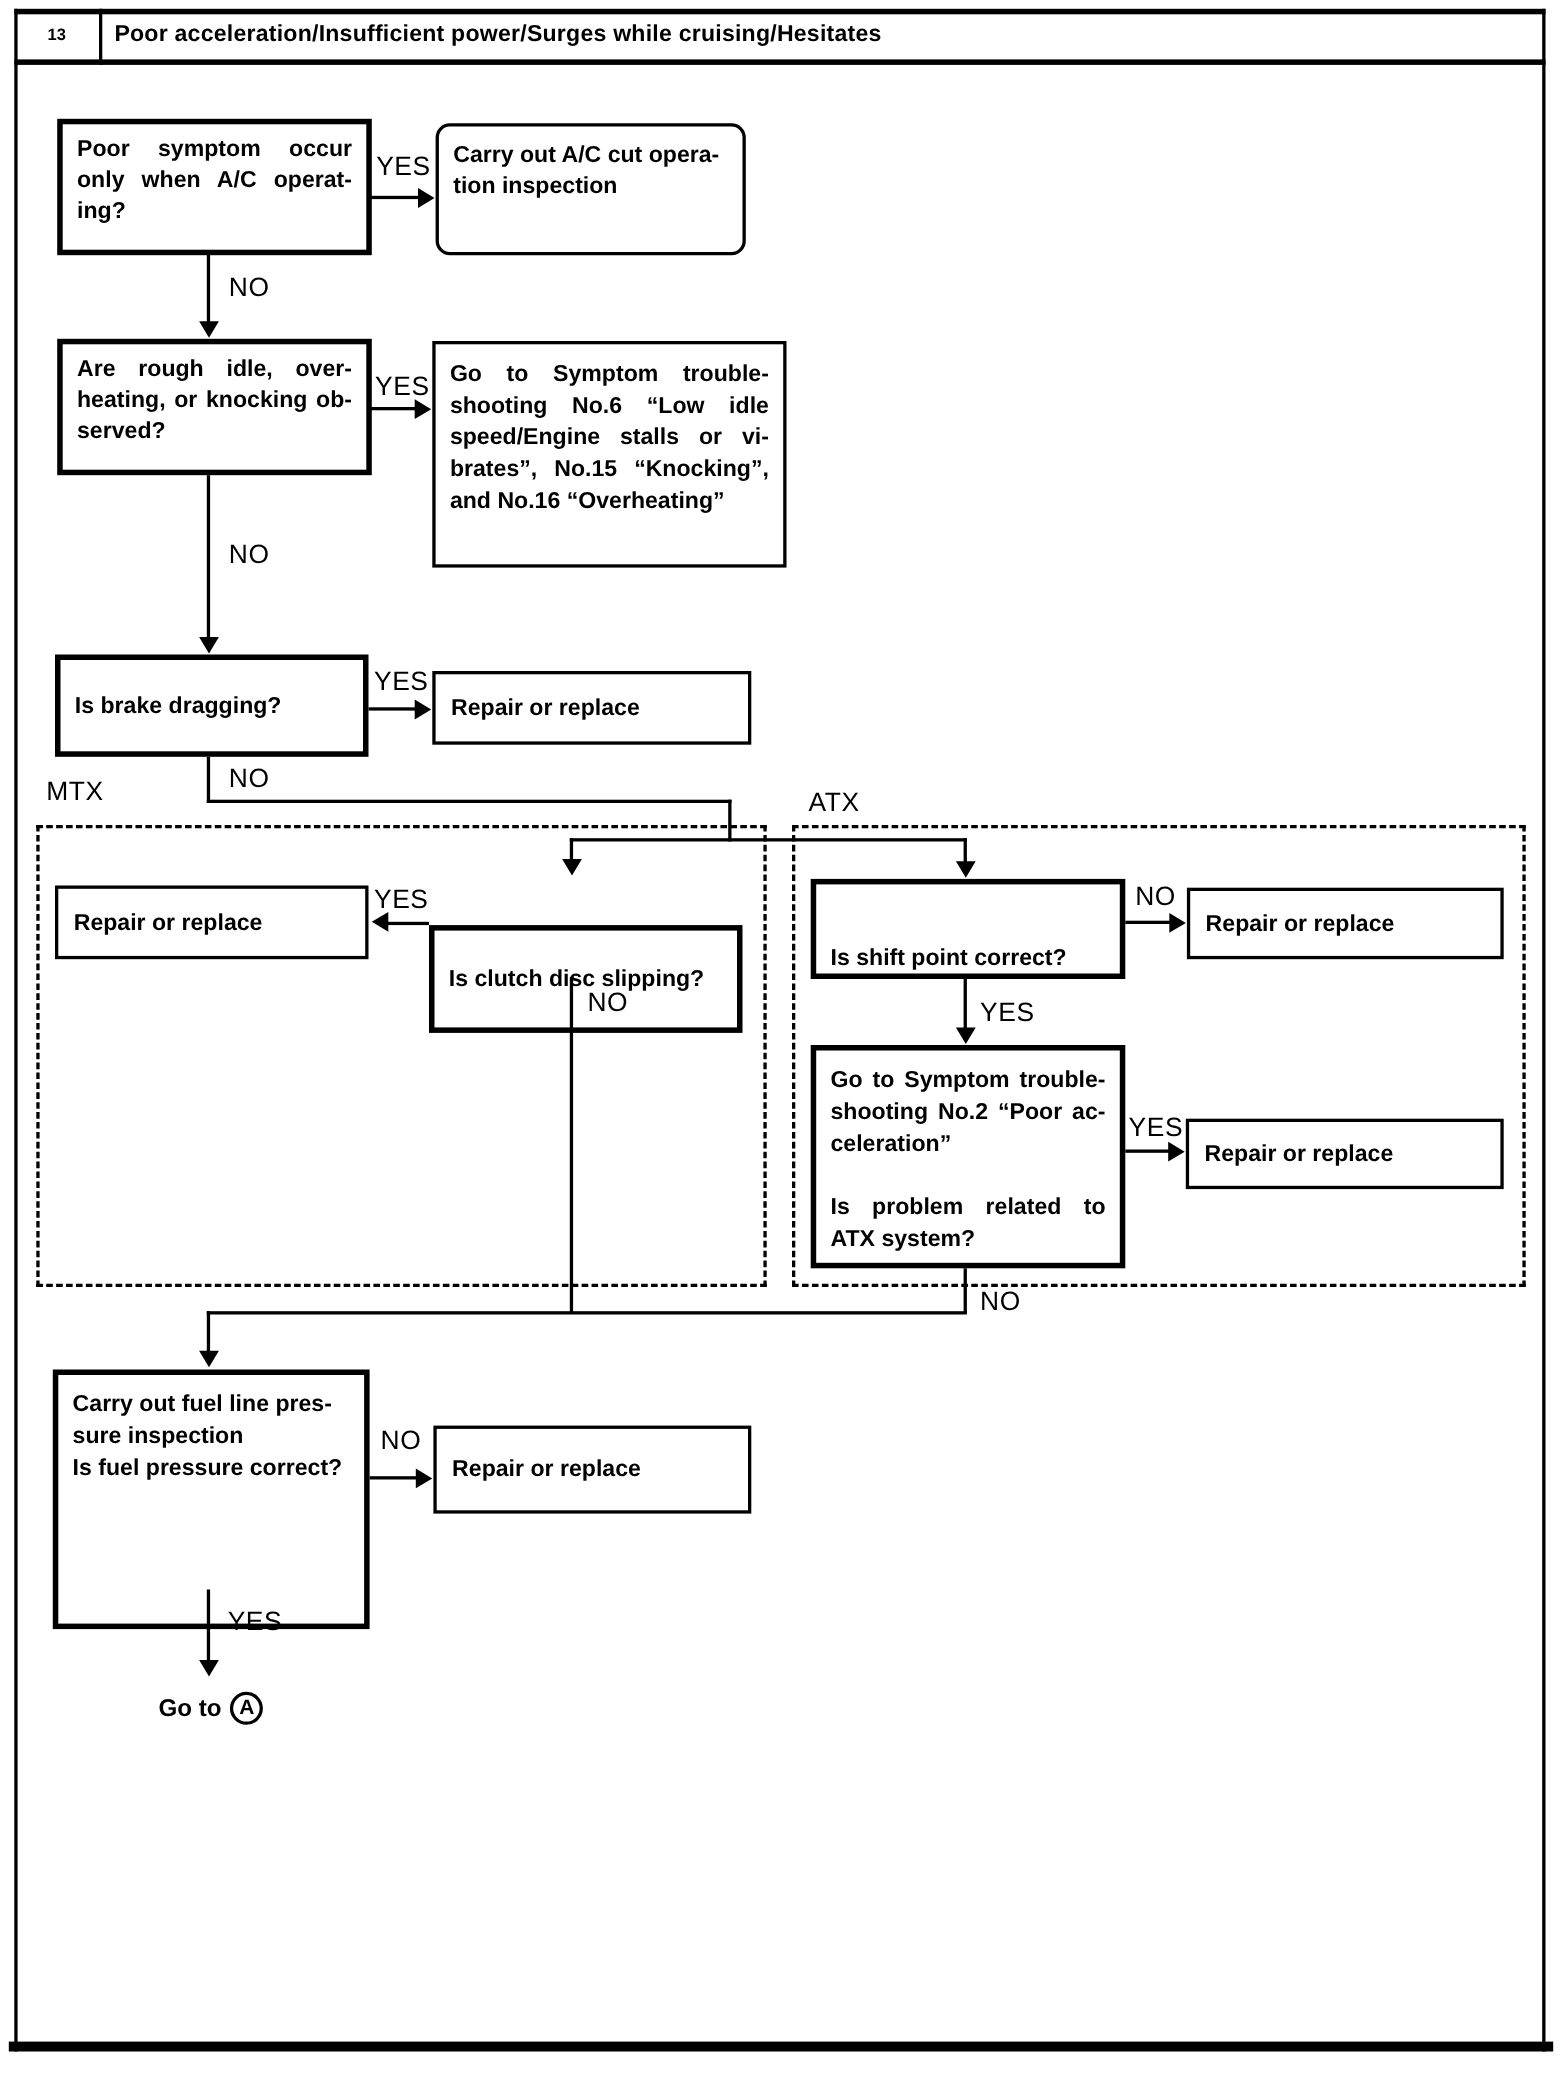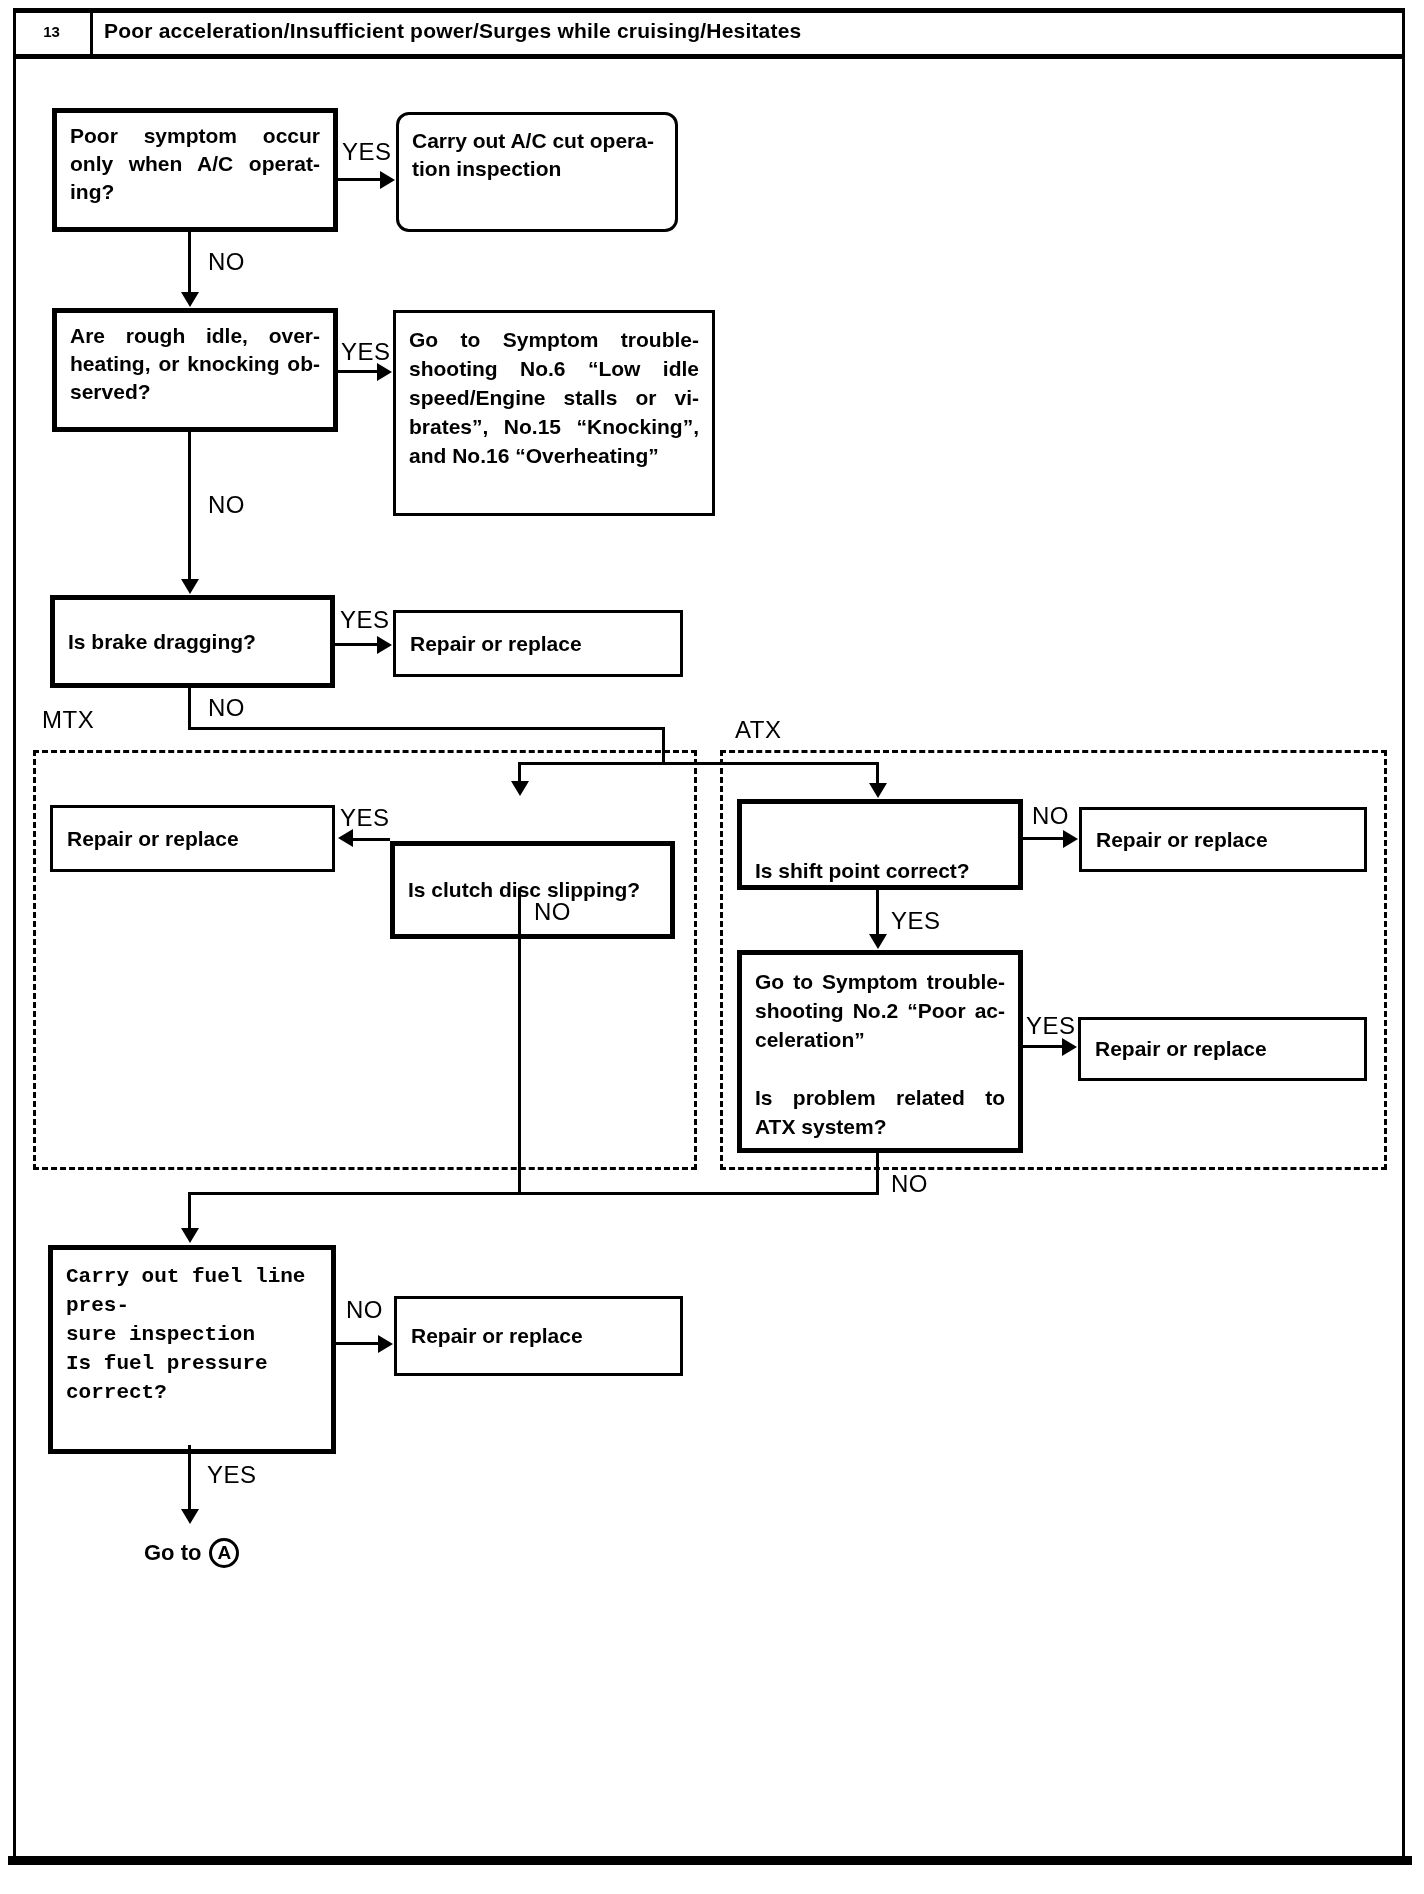--- a/index.html
+++ b/index.html
@@ -112,21 +112,21 @@
     <div class="line">celeration”</div>
     <div class="line"></div>
     <div class="line j">Is problem related to</div>
     <div class="line">ATX system?</div>
   </div>
 
   <div class="node action vcenter" style="left:1078px;top:1017px;width:289px;height:64px;padding-left:14px;">
     <div>Repair or replace</div>
   </div>
 
-  <div class="node lh29" style="left:48px;top:1245px;width:288px;height:209px;padding-top:12px;font-family:Liberation Mono, monospace;">
+  <div class="node lh29" style="left:48px;top:1245px;width:288px;height:236px;padding-top:12px;">
     <div class="line">Carry out fuel line pres-</div>
     <div class="line">sure inspection</div>
     <div class="line">Is fuel pressure correct?</div>
   </div>
 
   <div class="node action vcenter" style="left:394px;top:1296px;width:289px;height:80px;padding-left:14px;">
     <div>Repair or replace</div>
   </div>
 
   <div class="lbl" style="left:342px;top:138px;">YES</div>

